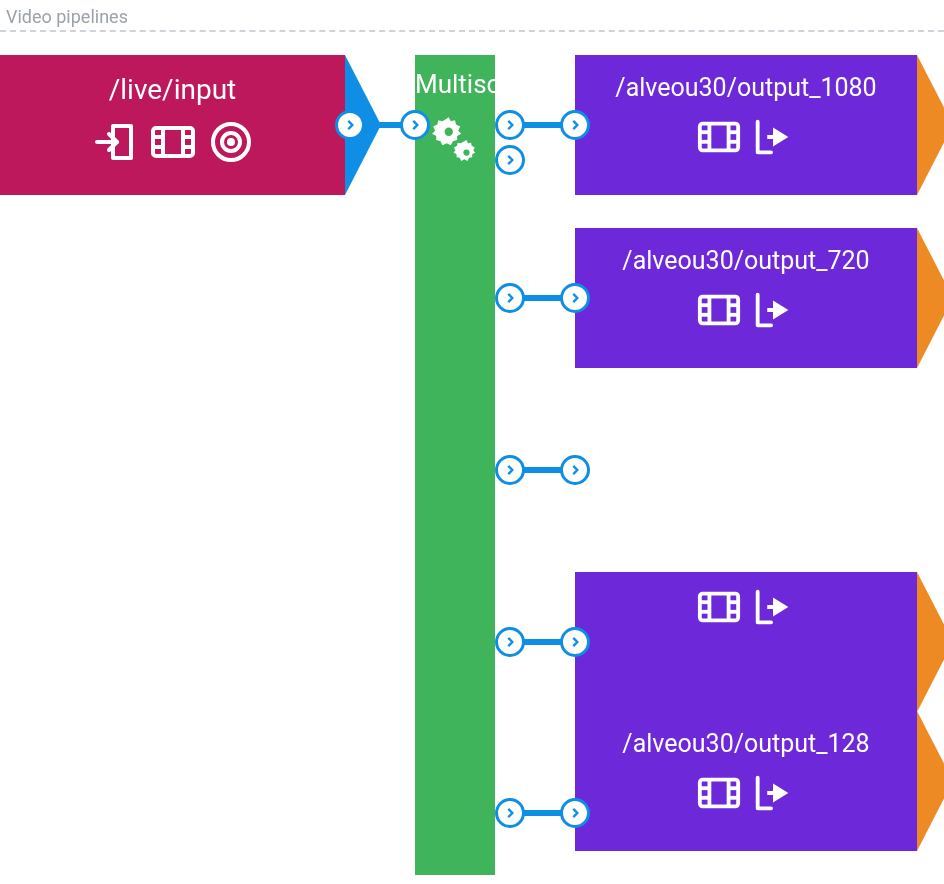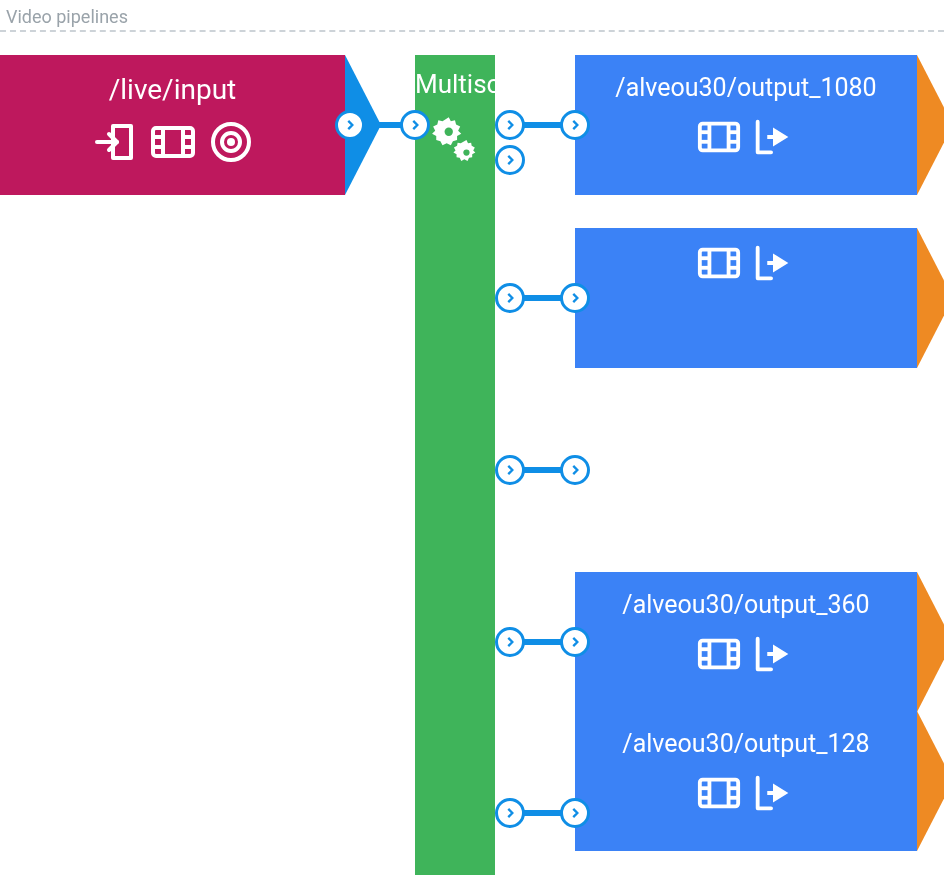--- a/index.html
+++ b/index.html
@@ -14,21 +14,21 @@
   .input-node{position:absolute;left:0;top:55px;width:345px;height:140px;background:#be185d;z-index:10;}
   .input-node::after{content:"";position:absolute;left:100%;top:0;border-top:70px solid transparent;border-bottom:70px solid transparent;border-left:36px solid #0f8ee6;}
   .input-node .title{color:#fff;font-size:28px;text-align:center;padding-top:18px;}
   .input-node .iconrow{display:flex;justify-content:center;gap:10px;margin-top:12px;}
   .input-node .iconrow .ic{width:48px;height:48px;}
   
   .proc-node{position:absolute;left:415px;top:55px;width:80px;height:820px;background:#3fb45a;z-index:10;}
   .proc-node .title{position:absolute;left:0;top:14px;width:100%;text-align:center;color:#fff;font-size:26px;overflow:hidden;}
   .proc-node .gears{position:absolute;left:50%;top:58px;transform:translateX(-50%);width:50px;height:50px;}
   
-  .out-node{position:absolute;width:342px;height:140px;background:#3b82f6;z-index:10;}
+  .out-node{position:absolute;width:342px;height:140px;background:#6d28d9;z-index:10;}
   .out-node::after{content:"";position:absolute;left:100%;top:0;border-top:70px solid transparent;border-bottom:70px solid transparent;border-left:36px solid #ee8a23;}
   .out-node .title{color:#fff;font-size:25px;text-align:center;padding-top:18px;white-space:nowrap;overflow:hidden;}
   .out-node .iconrow{display:flex;justify-content:center;gap:8px;margin-top:12px;}
   .out-node .iconrow .ic{width:46px;height:46px;}
   
   .ic svg{width:100%;height:100%;}
 </style>
 </head>
 <body>
 
@@ -134,20 +134,21 @@
       <svg viewBox="0 0 24 24">
         <polyline points="9,5 16,12 9,19"></polyline>
       </svg>
     </div>
     <div class="port" style="left: 560px; top: 110px;">
       <svg viewBox="0 0 24 24">
         <polyline points="9,5 16,12 9,19"></polyline>
       </svg>
     </div>
     <div class="out-node" style="left: 575px; top: 228px;">
+      <div class="title">/alveou30/output_720</div>
       <div class="iconrow">
         <div class="ic">
           <svg viewBox="0 0 48 48">
             <g fill="none" stroke="#fff" stroke-width="4">
               <rect x="4" y="10" width="40" height="28" rx="3"></rect>
               <line x1="14" y1="10" x2="14" y2="38"></line>
               <line x1="34" y1="10" x2="34" y2="38"></line>
               <line x1="4" y1="19" x2="14" y2="19"></line>
               <line x1="4" y1="29" x2="14" y2="29"></line>
               <line x1="34" y1="19" x2="44" y2="19"></line>
@@ -181,21 +182,20 @@
       <svg viewBox="0 0 24 24">
         <polyline points="9,5 16,12 9,19"></polyline>
       </svg>
     </div>
     <div class="port" style="left: 560px; top: 455px;">
       <svg viewBox="0 0 24 24">
         <polyline points="9,5 16,12 9,19"></polyline>
       </svg>
     </div>
     <div class="out-node" style="left: 575px; top: 572px;">
-      <div class="title">/alveou30/output_360</div>
       <div class="iconrow">
         <div class="ic">
           <svg viewBox="0 0 48 48">
             <g fill="none" stroke="#fff" stroke-width="4">
               <rect x="4" y="10" width="40" height="28" rx="3"></rect>
               <line x1="14" y1="10" x2="14" y2="38"></line>
               <line x1="34" y1="10" x2="34" y2="38"></line>
               <line x1="4" y1="19" x2="14" y2="19"></line>
               <line x1="4" y1="29" x2="14" y2="29"></line>
               <line x1="34" y1="19" x2="44" y2="19"></line>

